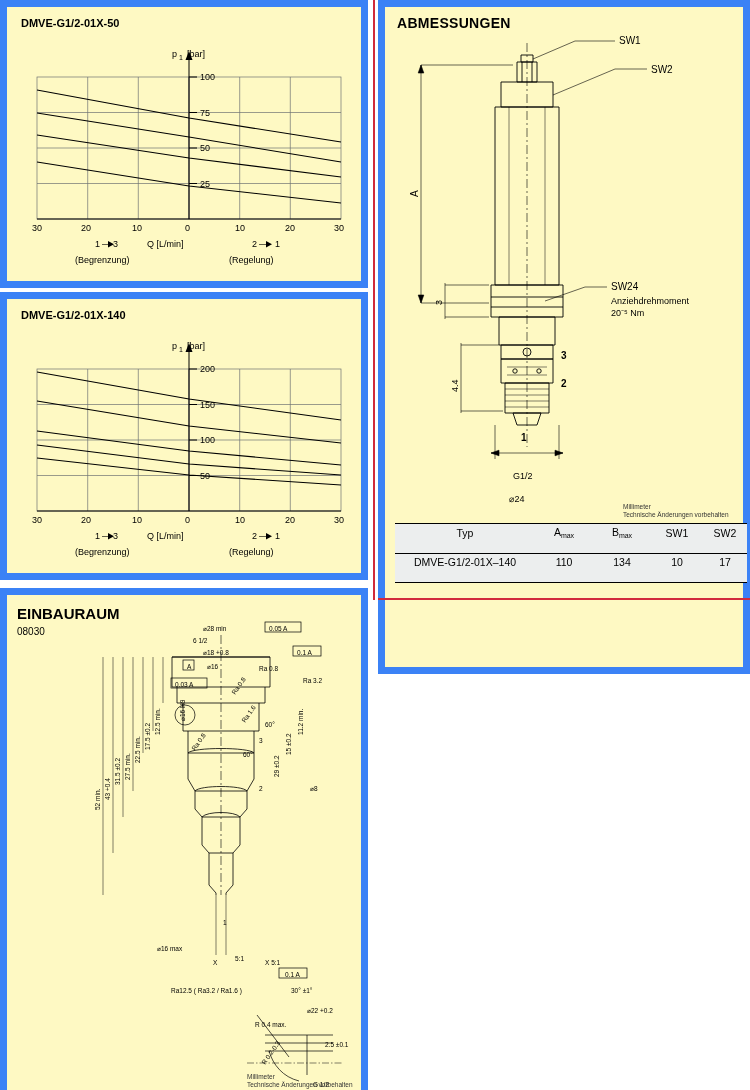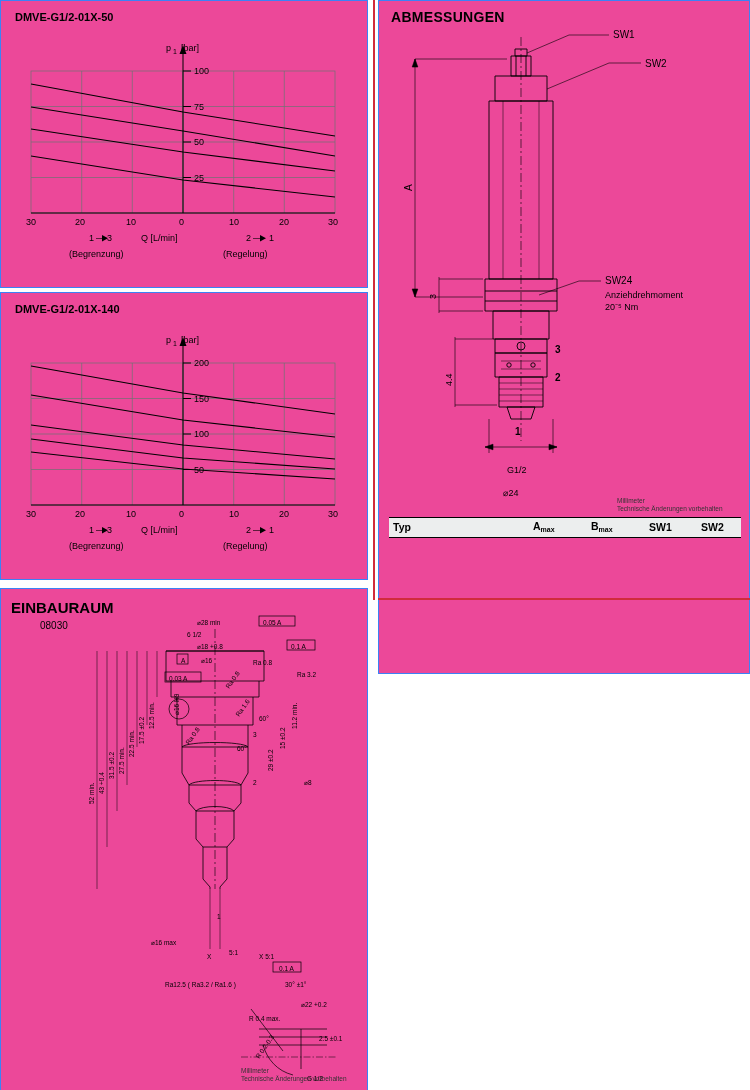--- a/index.html
+++ b/index.html
@@ -11,22 +11,22 @@
     font-size:11px;
     color:#000;
     position:relative;
     overflow:hidden;
   }
   .page { position:absolute; inset:0; }
 
   
   .panel {
     position:absolute;
-    background:#ec4899;
-    border:1px solid #3b82f6;
+    background:#fef9c3;
+    border:7px solid #3b82f6;
   }
   #panel-curve-50   { left:0;   top:0;   width:368px; height:288px; }
   #panel-curve-140  { left:0;   top:292px; width:368px; height:288px; }
   #panel-einbauraum { left:0;   top:588px; width:368px; height:634px; }
   #panel-abmessungen{ left:378px; top:0; width:372px; height:674px; }
 
   .vdivider {
     position:absolute;
     left:373px; top:0; width:2px; height:600px;
     background:#d12b3c;
@@ -48,40 +48,40 @@
 
   
   .dimtable {
     position:absolute;
     left:10px; top:516px; width:352px;
     border-collapse:collapse;
     font-size:10.5px;
     background:#eceeee;
   }
   .dimtable th, .dimtable td {
-    text-align:left;
-    padding:2px 4px 4px 4px;
-    font-weight:bold;
+    text-align:center;
+    padding:2px 4px 14px 4px;
+    font-weight:normal;
   }
   .dimtable thead th { border-bottom:1px solid #000; border-top:1px solid #000; }
   .dimtable tbody tr:last-child td { border-bottom:1px solid #000; }
   .dimtable .c-typ { width:140px; }
   .dimtable .c-a   { width:58px; }
   .dimtable .c-b   { width:58px; }
   .dimtable .c-s1  { width:52px; }
   .dimtable .c-s2  { width:44px; }
   sub.s { font-size:7px; vertical-align:-2px; }
 
   .note {
     position:absolute;
     font-size:6.5px; line-height:8px; color:#333;
   }
 
   .einbau-title { position:absolute; left:10px; top:10px; font-size:15px; font-weight:bold; }
-  .einbau-code  { position:absolute; left:10px; top:31px; font-size:10px;margin-left:29px; }
+  .einbau-code  { position:absolute; left:10px; top:31px; font-size:10px; }
 </style>
 </head>
 <body>
 
 <div class="page">
 
   <div class="panel" id="panel-curve-50">
     <div class="chart-head">DMVE-G1/2-01X-50</div>
     <div class="chart-wrap">
       <svg width="368" height="288" viewBox="0 0 368 288">
@@ -457,20 +457,27 @@
       <thead>
         <tr>
           <th class="c-typ">Typ</th>
           <th class="c-a">A<sub class="s">max</sub></th>
           <th class="c-b">B<sub class="s">max</sub></th>
           <th class="c-s1">SW1</th>
           <th class="c-s2">SW2</th>
         </tr>
       </thead>
       <tbody>
+        <tr>
+          <td>DMVE-G1/2-01X–140</td>
+          <td>110</td>
+          <td>134</td>
+          <td>10</td>
+          <td>17</td>
+        </tr>
       </tbody>
     </table>
   </div>
 
   <div class="vdivider"></div>
   <div class="hdivider"></div>
 
 </div>
 
 </body></html>

